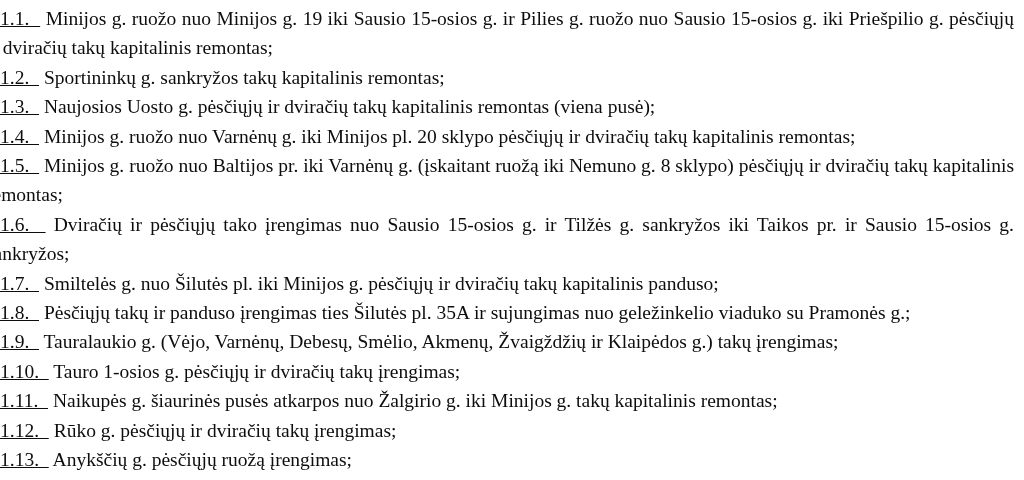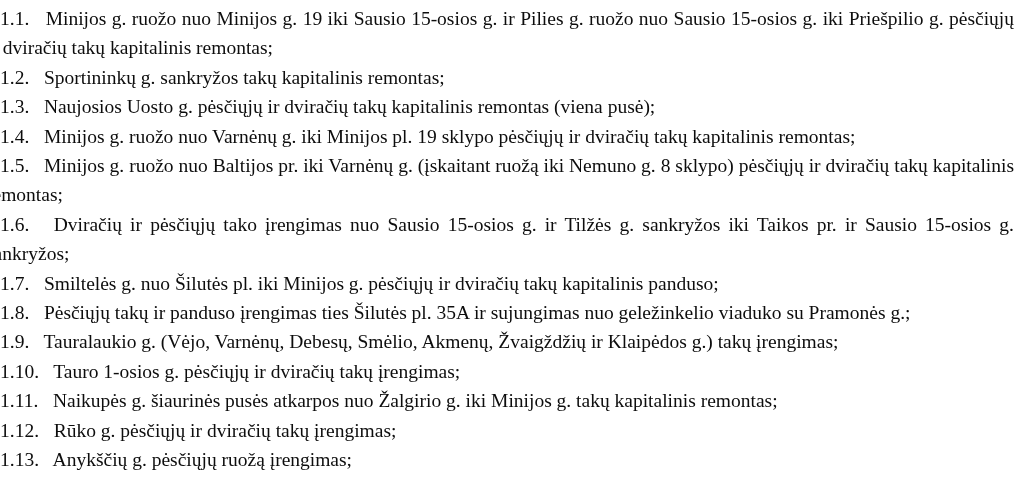--- a/index.html
+++ b/index.html
@@ -33,20 +33,21 @@
     text-align: justify;
     text-justify: inter-word;
     margin: 0;
     padding: 0 10px 0 0;
     
     text-indent: 14px;
     margin-left: -14px;
   }
   .doc-item .num {
     white-space: pre;
+    text-decoration: underline;
   }
   .doc-item.first {
     padding-top: 4px;
   }
 </style>
 </head>
 <body>
 
 <div class="page">
   <ul class="doc-list">
@@ -61,21 +62,21 @@
       <span class="txt">Sportininkų g. sankryžos takų kapitalinis remontas;</span>
     </li>
 
     <li class="doc-item">
       <span class="num">1.3.&nbsp;&nbsp;</span>
       <span class="txt">Naujosios Uosto g. pėsčiųjų ir dviračių takų kapitalinis remontas (viena pusė);</span>
     </li>
 
     <li class="doc-item">
       <span class="num">1.4.&nbsp;&nbsp;</span>
-      <span class="txt">Minijos g. ruožo nuo Varnėnų g. iki Minijos pl. 19 sklypo pėsčiųjų ir dviračių takų kapitalinis remontas;</span>
+      <span class="txt">Minijos g. ruožo nuo Varnėnų g. iki Minijos pl. 20 sklypo pėsčiųjų ir dviračių takų kapitalinis remontas;</span>
     </li>
 
     <li class="doc-item">
       <span class="num">1.5.&nbsp;&nbsp;</span>
       <span class="txt">Minijos g. ruožo nuo Baltijos pr. iki Varnėnų g. (įskaitant ruožą iki Nemuno g. 8 sklypo) pėsčiųjų ir dviračių takų kapitalinis remontas;</span>
     </li>
 
     <li class="doc-item">
       <span class="num">1.6.&nbsp;&nbsp;</span>
       <span class="txt">Dviračių ir pėsčiųjų tako įrengimas nuo Sausio 15-osios g. ir Tilžės g. sankryžos iki Taikos pr. ir Sausio 15-osios g. sankryžos;</span>

